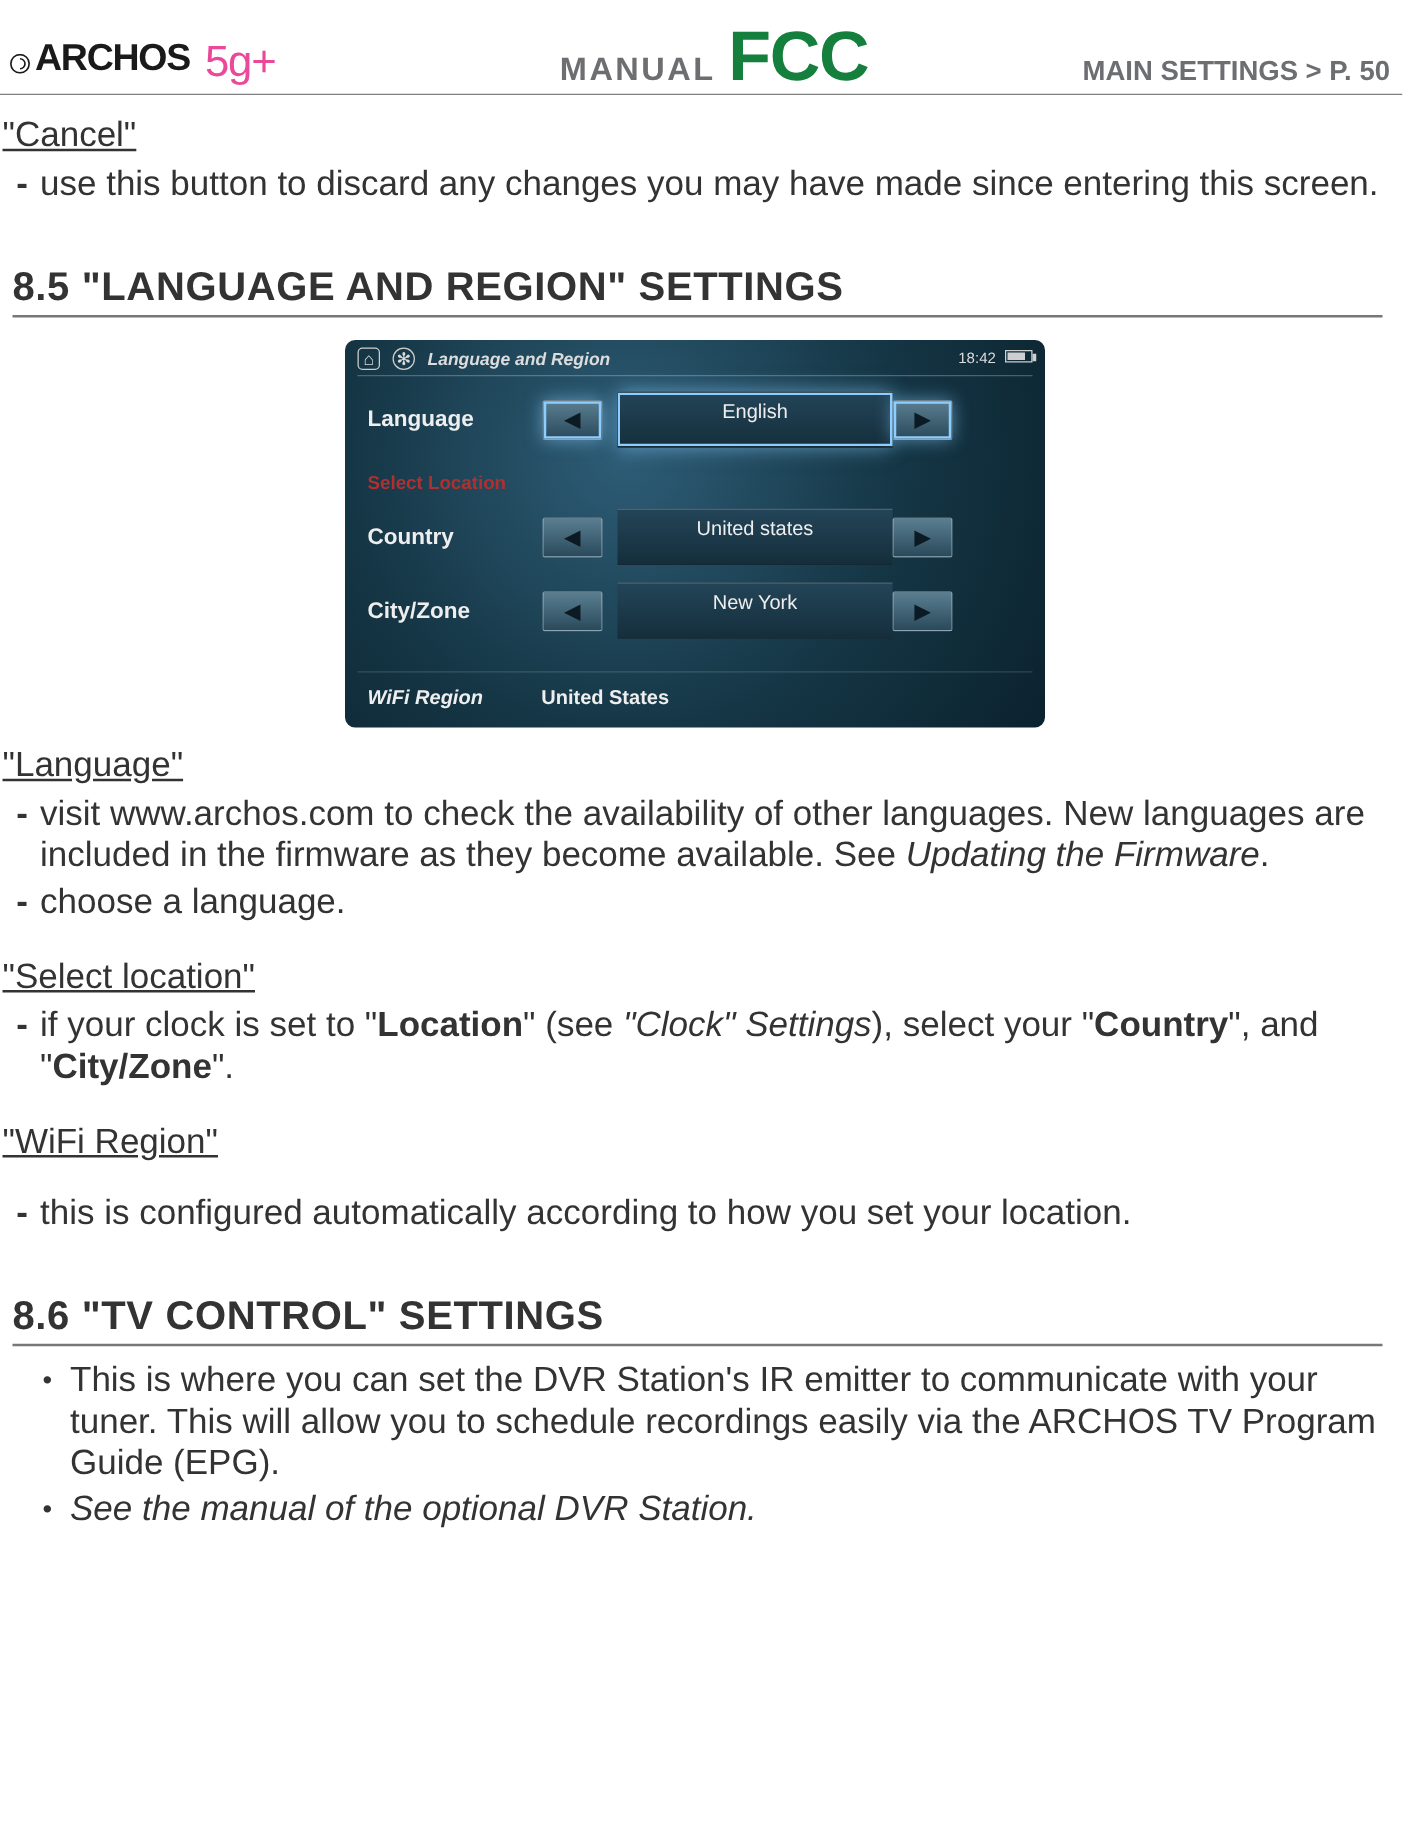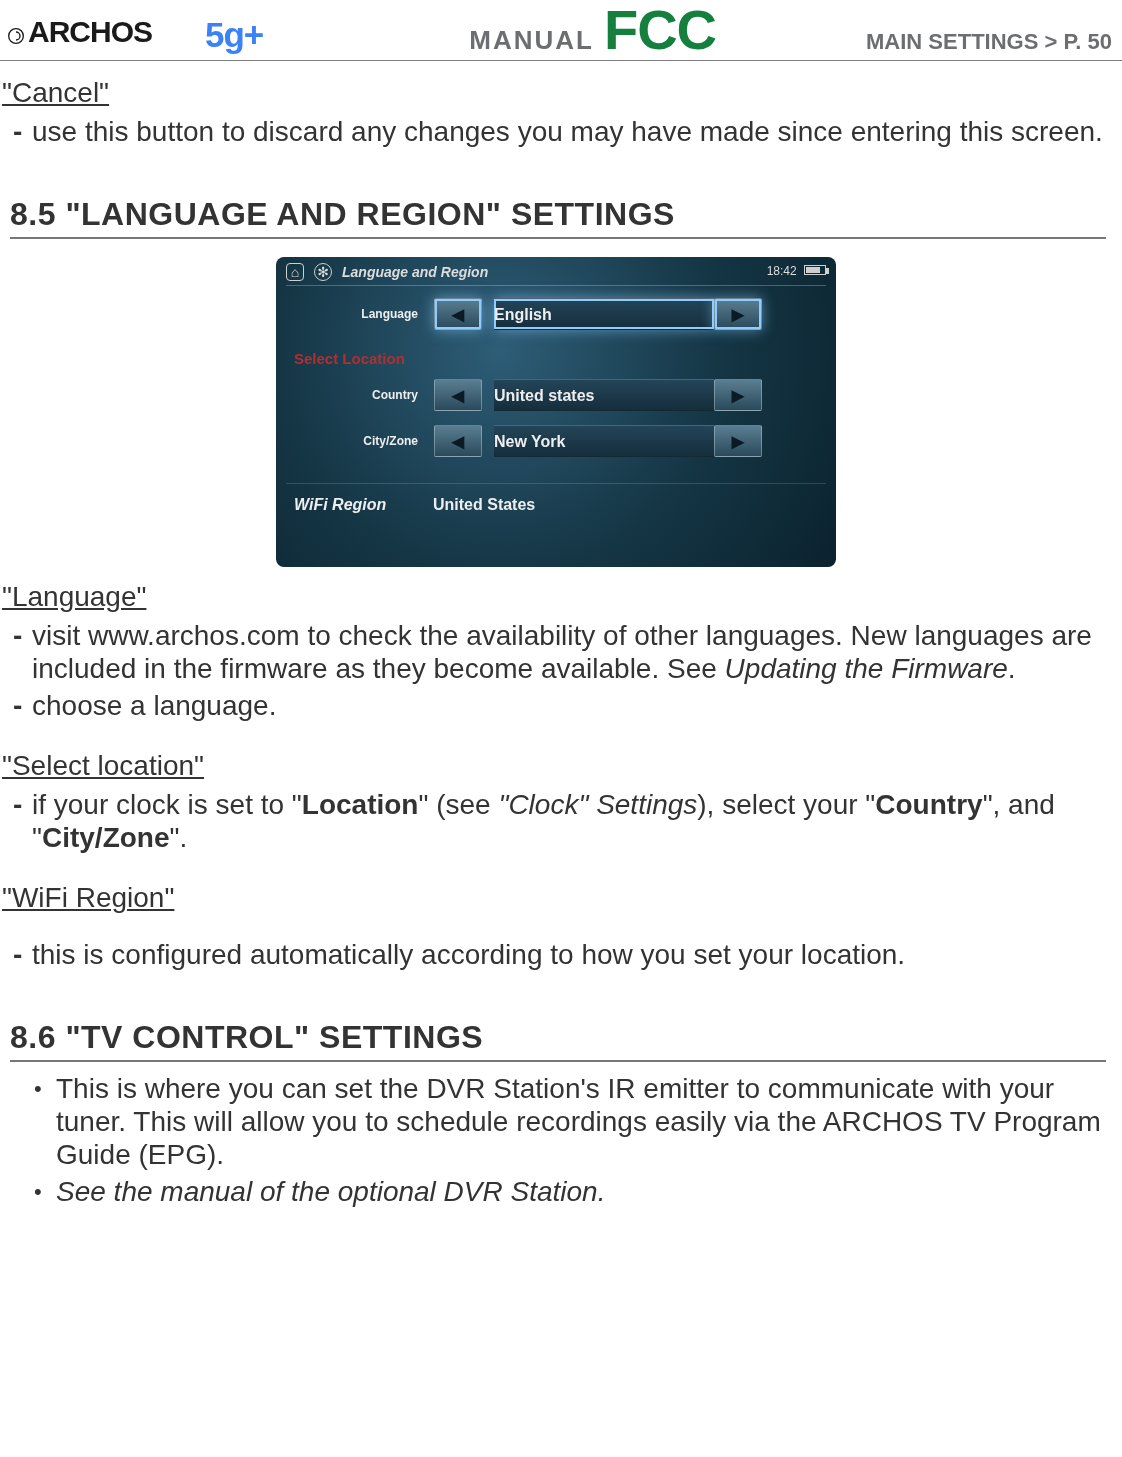--- a/index.html
+++ b/index.html
@@ -8,41 +8,40 @@
     color: #303030;
     width: 1122px;
     background: #fff;
     padding-bottom: 40px;
   }
 
   .header {
     display: flex;
     align-items: baseline;
     justify-content: space-between;
-    padding: 8px 10px 4px 8px;
+    padding: 23px 10px 4px 8px;
   }
   .header-left { display: flex; align-items: flex-end; }
   .logo {
     font-family: Arial, sans-serif;
     font-weight: 900;
     letter-spacing: -1px;
     font-size: 30px;
     color: #1a1a1a;
     display: flex; align-items: flex-end;
     margin-right: 12px;
   }
   .logo svg { width: 16px; height: 16px; margin-right: 4px; transform: translateY(-5px); }
   .model {
-    color: #3b82f6;
-    font-weight: 700;
+    color: #ec4899;
+    font-weight: 400;
     font-size: 35px;
     letter-spacing: -1px;
     margin-right: 8px;
     line-height: 0.8;
-    margin-left: 41px;
   }
   .header-middle { display: flex; align-items: baseline; gap: 10px; margin-left: 48px; }
   .manual-label {
     color: #6d6e71;
     font-weight: 600;
     font-size: 26px;
     letter-spacing: 2px;
   }
   .fcc {
     color: #15803d;
@@ -142,23 +141,23 @@
   }
   .ss-top-left { display: flex; align-items: center; gap: 10px; }
   .ss-top-left .home { width: 18px; height: 18px; border:1px solid #cfcfcf; border-radius:4px; display:flex;align-items:center;justify-content:center;}
   .ss-top-left .sys { width: 18px; height: 18px; border-radius:50%; border:1px solid #cfcfcf; display:flex;align-items:center;justify-content:center;}
   .ss-top-right { font-size: 12px; text-align:right; line-height:1.1; }
   .ss-top-right .batt { display:inline-block; width:22px; height:10px; border:1px solid #cfcfcf; margin-left:4px; position:relative; }
   .ss-top-right .batt::after { content:""; position:absolute; right:-4px; top:2px; width:3px; height:6px; background:#cfcfcf;}
   .ss-top-right .batt .fill { position:absolute; left:1px; top:1px; bottom:1px; width:70%; background:#cfcfcf; }
 
   .ss-row { display:grid; grid-template-columns: 140px 60px 220px 60px; align-items:center; gap:0; margin-top:10px; padding: 2px 8px; }
-  .ss-row .label { font-weight:700; color:#eee; font-size:12px; text-align:right; padding-right:16px;}
+  .ss-row .label { font-weight:700; color:#eee; font-size:18px; padding-right:16px;}
   .ss-row .arrow { width:48px; height:32px; background:linear-gradient(#5a7e91,#2a4a5b); border:1px solid rgba(255,255,255,0.3); border-radius:2px; display:flex;align-items:center;justify-content:center; font-size:16px; color:#0c1b23; font-weight:900;}
-  .ss-row .value { height:32px; line-height:32px; font-weight:700; color:#eee; background:linear-gradient(#234558,#152e3c); border-top:1px solid rgba(255,255,255,0.25); border-bottom:1px solid rgba(0,0,0,0.4); }
+  .ss-row .value { height:45px; line-height:32px; text-align:center; font-weight:400; color:#eee; background:linear-gradient(#234558,#152e3c); border-top:1px solid rgba(255,255,255,0.25); border-bottom:1px solid rgba(0,0,0,0.4); }
   .ss-row.highlight .arrow,
   .ss-row.highlight .value { box-shadow:0 0 0 2px #8ecdff inset, 0 0 14px rgba(142,205,255,0.55); }
 
   .ss-subhead { color:#b03030; font-weight:700; font-size:15px; margin:18px 8px 2px; }
   .ss-static-row { display:flex; gap:14px; padding:2px 8px; font-size:16px; margin-top:24px; border-top:1px solid rgba(255,255,255,0.15); padding-top:12px;}
   .ss-static-row .label { font-weight:700; width:125px; text-align:left; color:#eee;font-style:italic; }
   .ss-static-row .val { font-weight:700; color:#eee; }
   .block-spacer-md { height: 18px; }
 
 </style>

